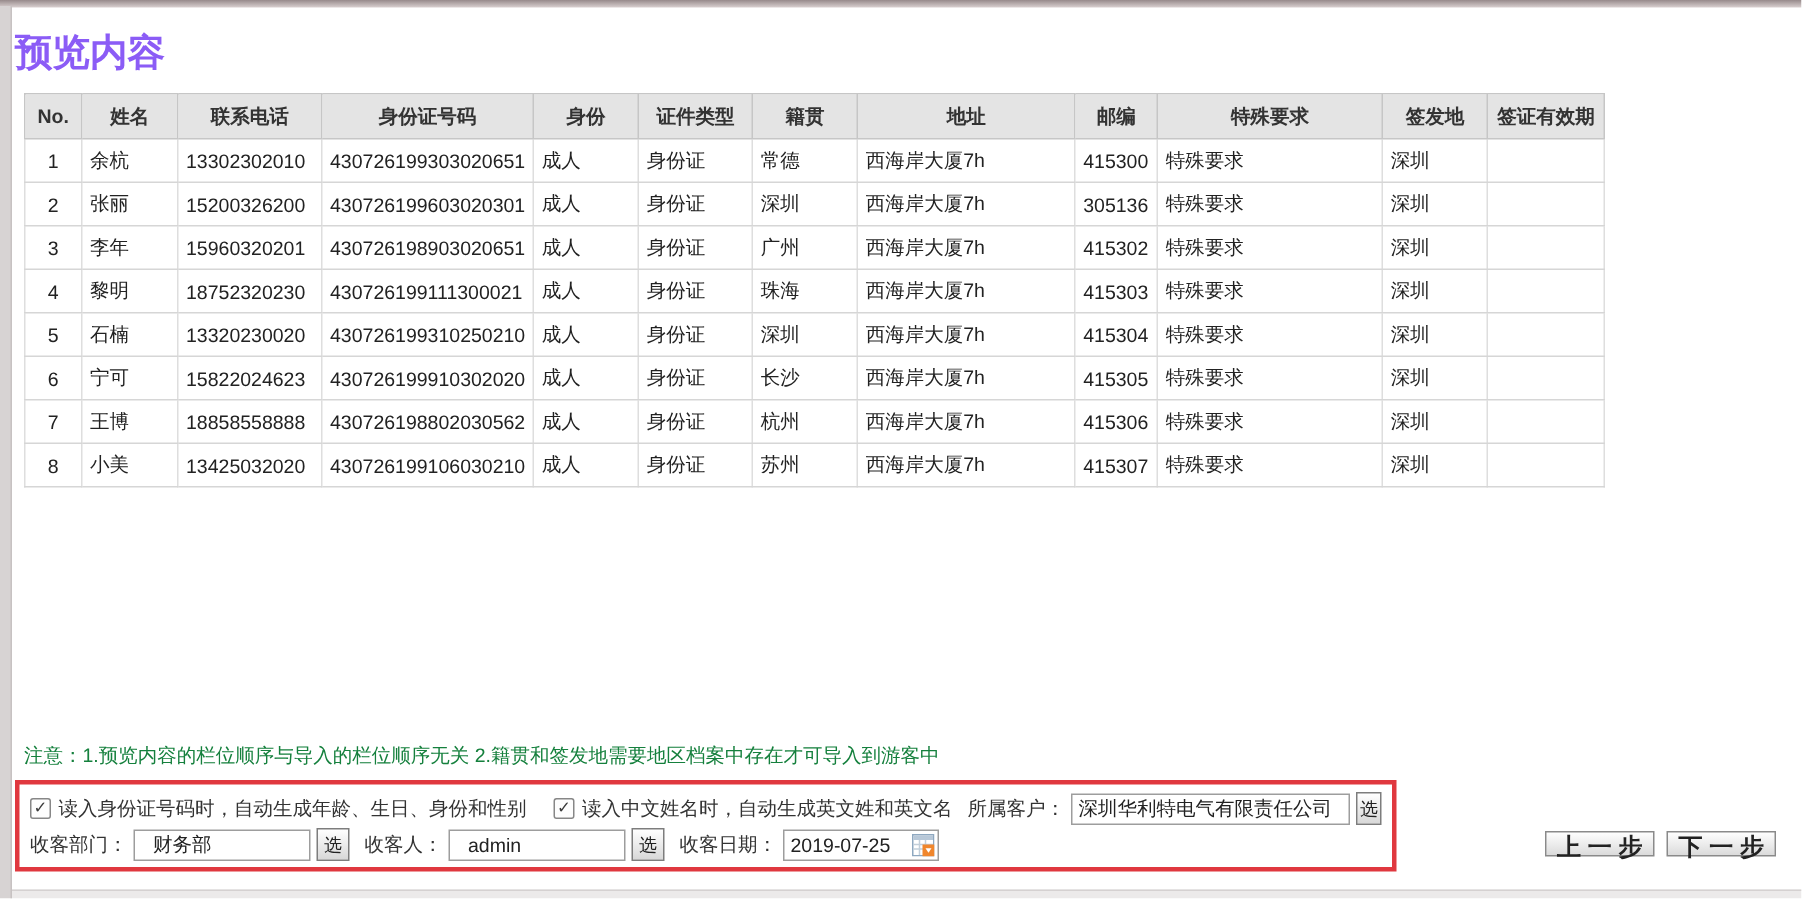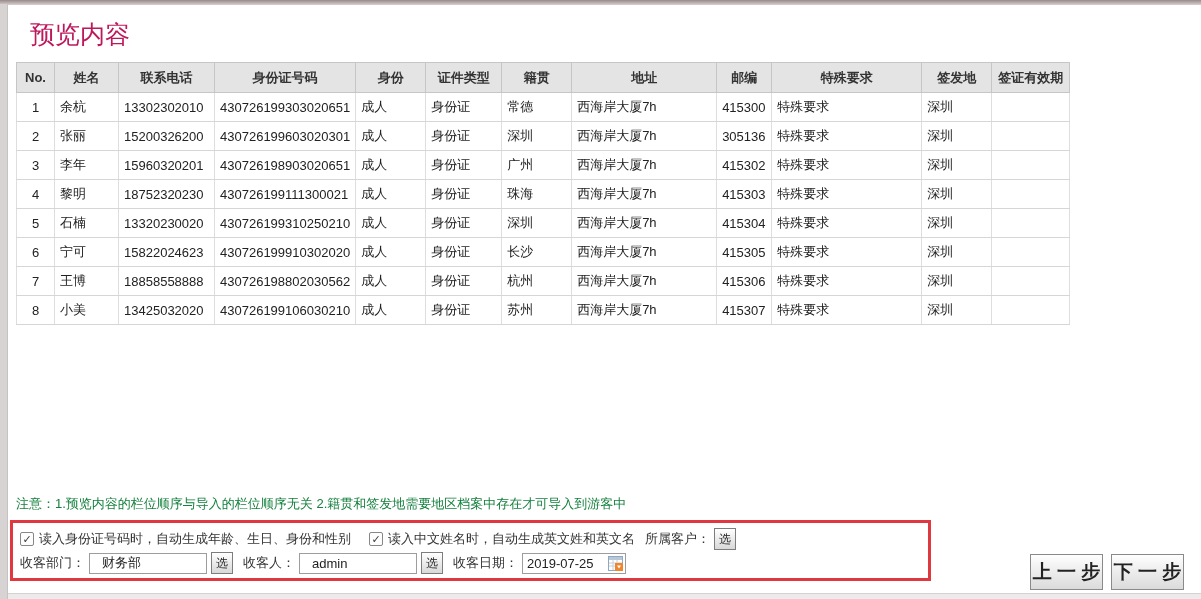--- a/index.html
+++ b/index.html
@@ -17,22 +17,22 @@
   }
   .left-strip {
     position:absolute; top:4px; left:0; width:8px; height:595px;
     background:#d7d3d3; border-right:1px solid #c7c2c2;
   }
   .bottom-strip {
     position:absolute; left:8px; bottom:0; width:1193px; height:6px;
     background:#eceaea; border-top:1px solid #d5d1d1;
   }
   .page-title {
-    position:absolute; left:30px; top:18px;
-    font-size:25px; font-weight:normal; color:#be185d;
+    position:absolute; left:10px; top:18px;
+    font-size:25px; font-weight:bold; color:#8b5cf6;
   }
   table.preview-table {
     position:absolute; left:16px; top:62px;
     border-collapse:collapse; table-layout:fixed;
     font-size:13px; color:#222;
     border:1px solid #c6c6c6;
   }
   table.preview-table th {
     background:#e4e4e4; font-weight:bold; height:30px;
     border:1px solid #c6c6c6; text-align:center; color:#333;
@@ -77,23 +77,23 @@
     font-family:inherit; line-height:20px;
   }
   .date-field {
     display:inline-flex; align-items:center; height:21px; width:104px;
     border:1px solid #9d9d9d; background:#fff; margin-left:4px;
     padding:0 2px 0 4px; justify-content:space-between;
   }
   .date-text { font-size:13px; color:#222; }
   .cal-icon { width:15px; height:15px; display:block; flex:none; cursor:pointer; }
   .nav-btn {
-    position:absolute; top:554px; width:73px; height:36px;
+    position:absolute; top:554px; width:73px; height:17px;
     border:1px solid #8a8a8a; background:linear-gradient(#fefefe,#dbdbdb);
-    font-size:19px; font-weight:bold; color:#222; font-family:inherit;
+    font-size:16px; font-weight:bold; color:#222; font-family:inherit;
   }
   .nav-btn.prev { left:1030px; }
   .nav-btn.next { left:1111px; }
 </style>
 </head>
 <body>
 
 <div class="top-strip"></div>
 <div class="left-strip"></div>
 <div class="bottom-strip"></div>
@@ -255,20 +255,21 @@
     <div class="opt-row">
       <span class="cb-group">
         <span class="checkbox">✓</span>
         <span>读入身份证号码时，自动生成年龄、生日、身份和性别</span>
       </span>
       <span class="cb-group gap-lg">
         <span class="checkbox">✓</span>
         <span>读入中文姓名时，自动生成英文姓和英文名</span>
       </span>
       <span class="gap-md">所属客户：</span>
+      <input class="text-input w-customer" value="深圳华利特电气有限责任公司" style="">
       <button class="sel-btn">选</button>
     </div>
     <div class="opt-row">
       <span>收客部门：</span>
       <input class="text-input w-small" value="财务部" style="">
       <button class="sel-btn">选</button>
       <span class="gap-md">收客人：</span>
       <input class="text-input w-small" value="admin" style="">
       <button class="sel-btn">选</button>
       <span class="gap-md">收客日期：</span>

